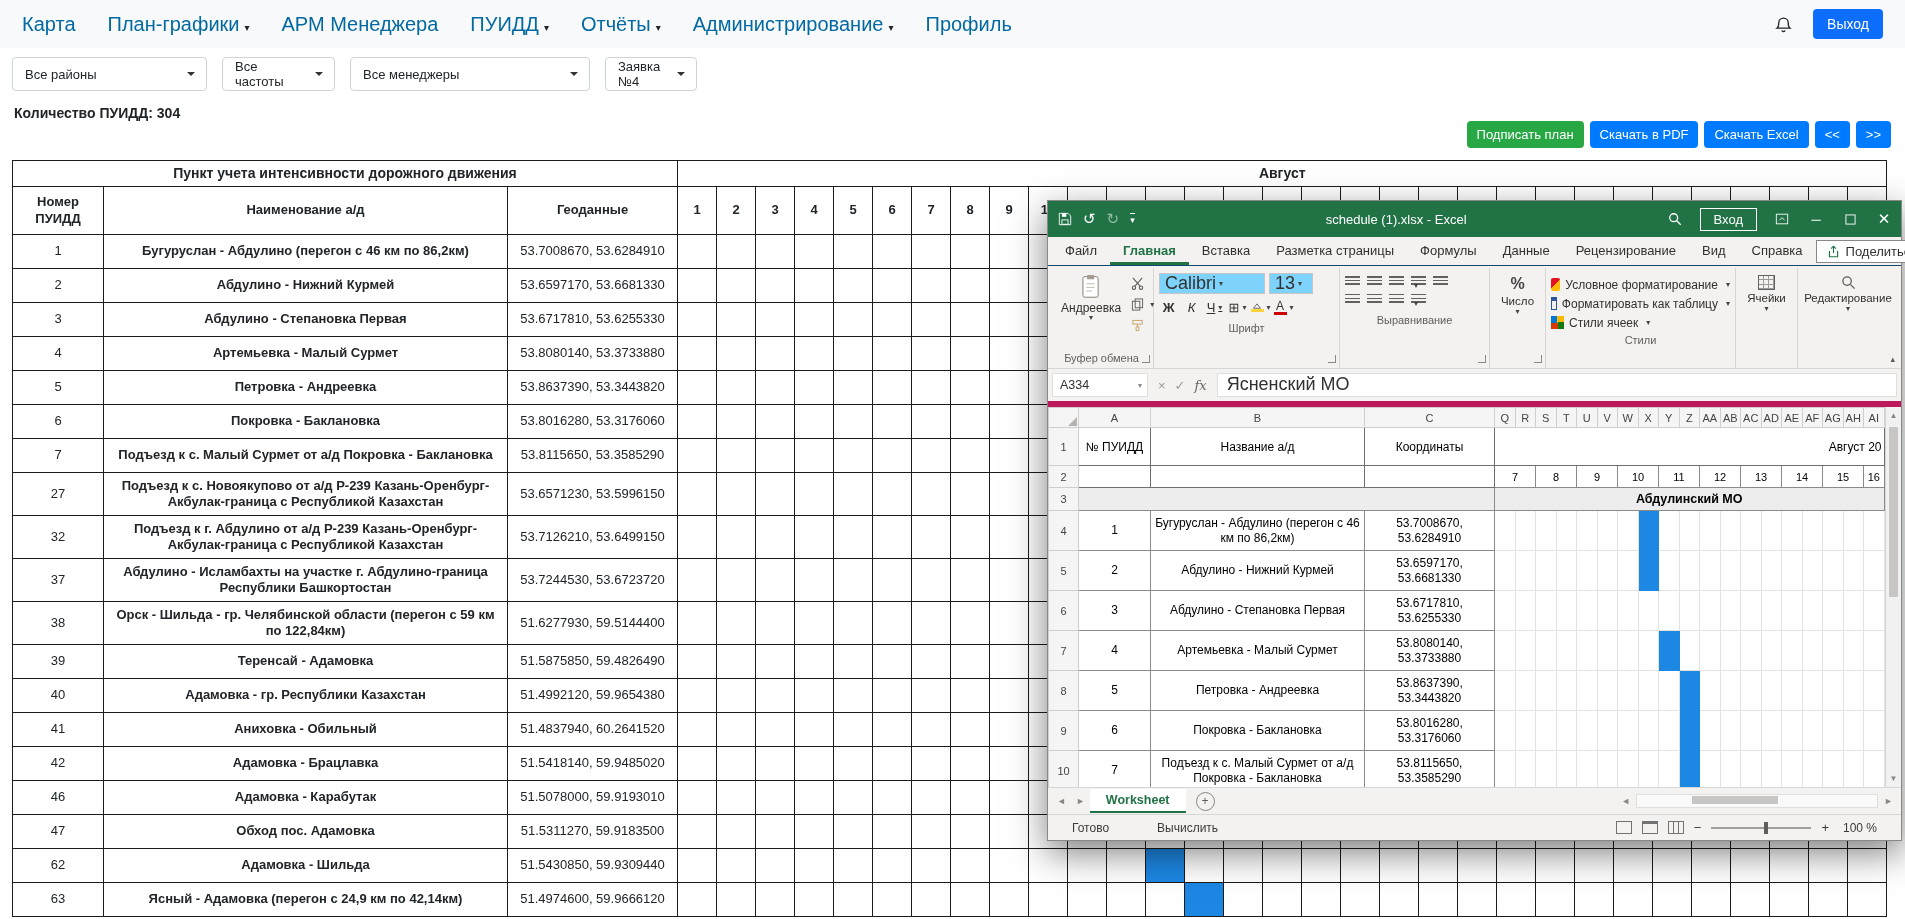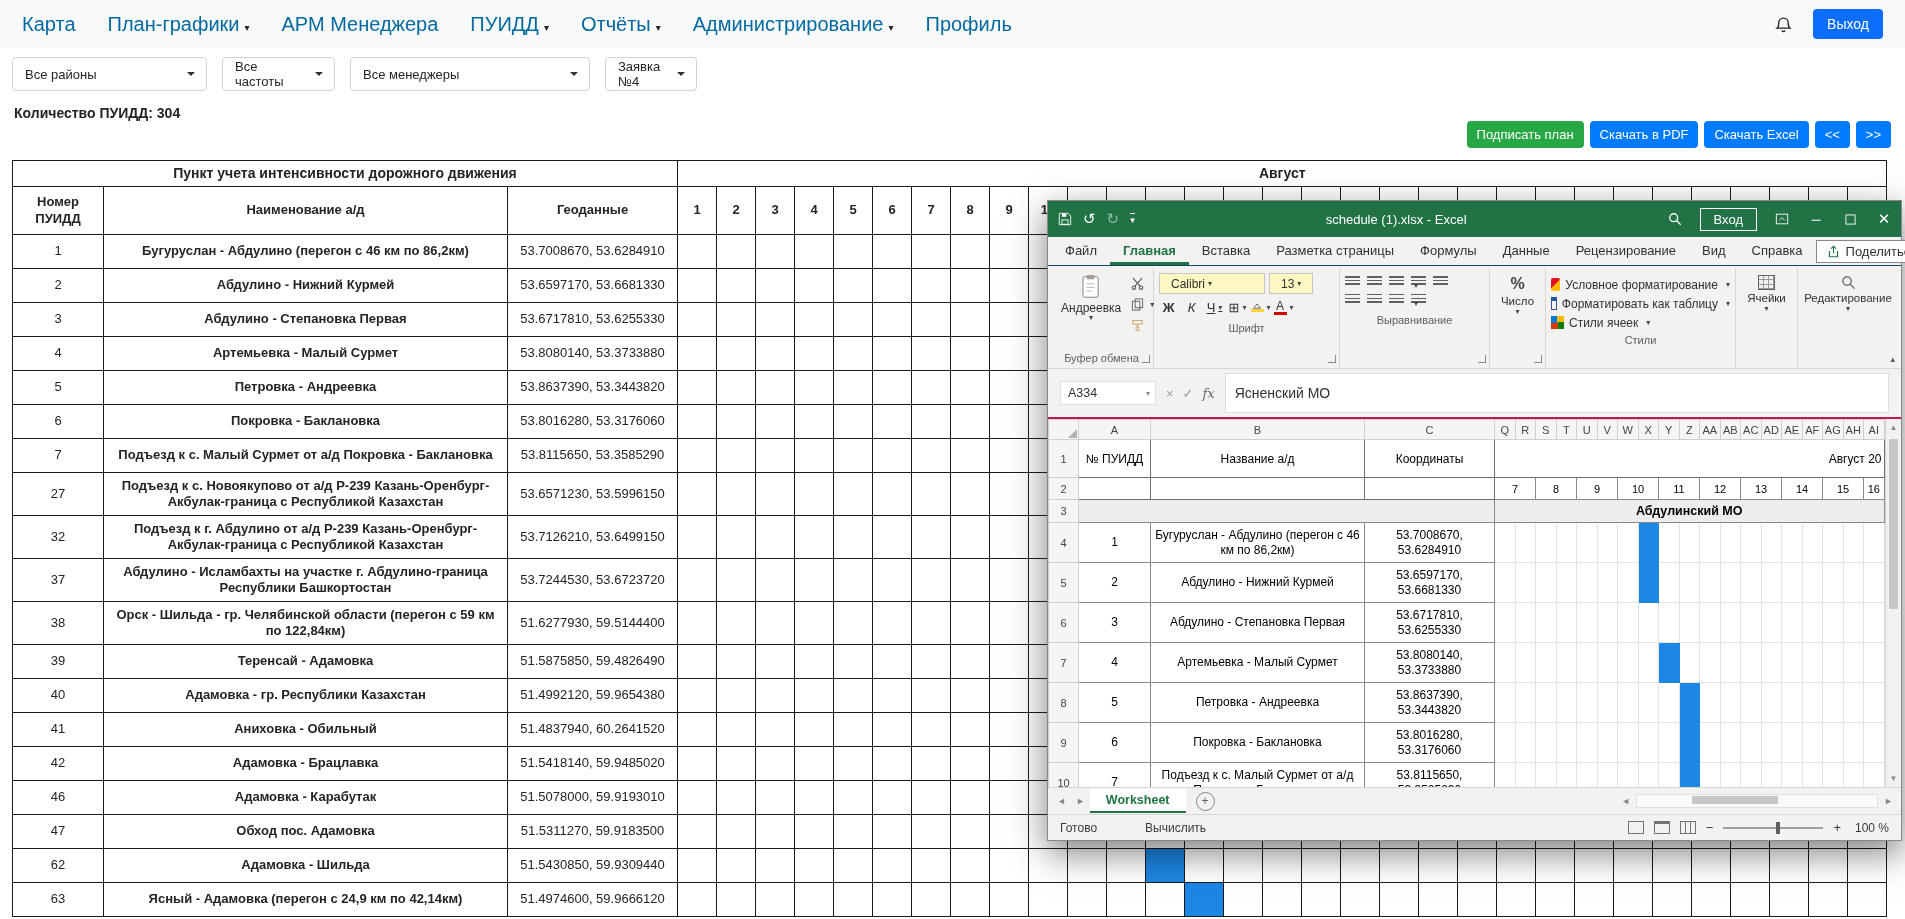--- a/index.html
+++ b/index.html
@@ -78,22 +78,22 @@
   .rgroup-body{flex:1;display:flex;align-items:flex-start;gap:4px;}
   .rgroup-label{height:18px;font-size:11px;color:#605e5c;text-align:center;line-height:16px;white-space:nowrap;}
   .launcher{position:absolute;right:3px;bottom:5px;width:7px;height:7px;
             border-right:1px solid #8a8886;border-bottom:1px solid #8a8886;}
   .bigbtn{display:flex;flex-direction:column;align-items:center;gap:2px;padding:3px 6px;cursor:pointer;}
   .bigbtn .lbl{font-size:12px;}
   .dd::after{content:"▾";font-size:8px;margin-left:3px;color:#444;}
   .ddb::after{content:"▾";font-size:8px;color:#444;display:block;text-align:center;line-height:6px;}
   .minicol{display:flex;flex-direction:column;gap:5px;padding-top:4px;}
   .mini{display:flex;align-items:center;gap:3px;height:16px;cursor:pointer;}
-  .fcombo{border:1px solid #c8c6c4;background:#fef9c3;height:21px;display:flex;align-items:center;
-          padding:0 11px;font-size:12px;box-sizing:border-box;cursor:pointer;}
+  .fcombo{border:1px solid #c8c6c4;background:#7dd3fc;height:21px;display:flex;align-items:center;
+          padding:0 5px;font-size:18px;box-sizing:border-box;cursor:pointer;}
   .frow{display:flex;gap:4px;margin-bottom:4px;}
   .fmt-ic{display:flex;align-items:center;justify-content:center;width:19px;height:18px;cursor:pointer;font-size:13px;}
   .b{font-weight:700;} .i{font-style:italic;} .u{text-decoration:underline;}
   .colorbar{display:block;width:13px;height:3px;margin-top:-1px;}
   .red{background:#c00;} .yellow{background:#ffd43b;}
   .st{width:15px;height:11px;background:repeating-linear-gradient(#616161 0 1.5px,transparent 1.5px 3.6px);}
   .alrow{display:flex;gap:7px;align-items:center;margin-bottom:7px;}
   .pct{font-size:16px;font-weight:700;color:#444;}
   .vgroup{display:flex;flex-direction:column;align-items:center;gap:2px;padding-top:4px;font-size:11.5px;}
   .stylerow{display:flex;align-items:center;gap:5px;height:19px;font-size:12px;cursor:pointer;white-space:nowrap;}
@@ -101,28 +101,28 @@
   .ic-tb{width:13px;height:11px;border:1px solid #2b579a;
          background:linear-gradient(#2b579a 0 3px,transparent 3px),
                     repeating-linear-gradient(90deg,transparent 0 5px,#9cb4d8 5px 6px);}
   .ic-cs{width:13px;height:13px;background:conic-gradient(#ffb900 0 25%,#107c10 0 50%,#d83b01 0 75%,#0078d4 0);}
   .ic-grid{width:15px;height:13px;border:1px solid #616161;
            background:repeating-linear-gradient(90deg,transparent 0 4px,#9a9a9a 4px 5px),
                       repeating-linear-gradient(transparent 0 3.5px,#9a9a9a 3.5px 4.5px);}
   .ribbon-collapse{position:absolute;right:6px;bottom:4px;font-size:9px;color:#605e5c;cursor:pointer;}
 
   .xl-formula{flex:0 0 34px;display:flex;align-items:center;background:#f3f2f1;
-              border-bottom:2px solid #be185d;padding:4px 12px;gap:4px;box-sizing:border-box;}
+              border-bottom:6px solid #be185d;padding:4px 4px;gap:4px;box-sizing:border-box;}
   .name-box{width:96px;background:#fff;border:1px solid #e1dfdd;height:24px;display:flex;align-items:center;
             padding:0 7px;font-size:12.5px;position:relative;box-sizing:border-box;cursor:text;}
   .name-box::after{content:"▾";position:absolute;right:5px;font-size:8px;color:#888;}
   .fx-btns{display:flex;align-items:center;gap:9px;color:#999;padding:0 6px;font-size:13px;}
   .fx-sym{font-family:"DejaVu Serif",serif;font-style:italic;color:#666;}
-  .formula-input{flex:1;background:#fff;border:1px solid #e1dfdd;height:40px;display:flex;
-                 align-items:center;padding:0 9px;font-size:14px;box-sizing:border-box;cursor:text;}
+  .formula-input{flex:1;background:#fff;border:1px solid #e1dfdd;height:24px;display:flex;
+                 padding:0 9px;font-size:18px;box-sizing:border-box;cursor:text;}
 
   .xl-grid-area{flex:1;display:flex;background:#fff;overflow:hidden;}
   .xl-grid{flex:1;overflow:hidden;}
   table.sheet{border-collapse:collapse;table-layout:fixed;width:836px;font-size:12px;color:#000;}
   .sheet th,.sheet td{box-sizing:border-box;overflow:hidden;}
   .xl-ch,.xl-rh{background:#f5f5f5;border:1px solid #d0cece;color:#444;font-weight:400;
                 font-size:11px;text-align:center;}
   .xl-ch{height:20px;}
   .xl-corner{background:#f5f5f5;border:1px solid #d0cece;position:relative;}
   .xl-corner::after{content:"";position:absolute;right:1px;bottom:1px;border-style:solid;
@@ -153,21 +153,21 @@
   .sheet-tab{color:#217346;font-weight:700;padding:4px 16px;background:#fff;
              border-bottom:2px solid #217346;cursor:pointer;}
   .add-sheet{width:17px;height:17px;border:1px solid #8a8886;border-radius:50%;display:flex;
              align-items:center;justify-content:center;font-size:12px;color:#605e5c;margin-left:10px;cursor:pointer;}
   .hscroll{margin-left:auto;display:flex;align-items:center;gap:2px;}
   .hs-arr{color:#8a8886;font-size:9px;padding:0 4px;cursor:pointer;}
   .hs-track{width:240px;height:12px;background:#fafafa;border:1px solid #e1dfdd;position:relative;}
   .hs-thumb{position:absolute;left:55px;top:1px;width:86px;height:8px;background:#c8c6c4;cursor:pointer;}
 
   .xl-status{flex:0 0 25px;display:flex;align-items:center;background:#f3f2f1;
-             border-top:1px solid #d8d6d4;font-size:12px;color:#3b3a39;padding:0 12px;}
+             border-top:1px solid #d8d6d4;font-size:12px;color:#3b3a39;padding:0 24px;}
   .status-calc{margin-left:48px;}
   .status-right{margin-left:auto;display:flex;align-items:center;gap:10px;}
   .sb-view{width:14px;height:11px;border:1px solid #737373;cursor:pointer;}
   .sb-view.v2{background:linear-gradient(#737373 0 2px,transparent 2px);}
   .sb-view.v3{background:repeating-linear-gradient(90deg,transparent 0 4px,#737373 4px 5px);}
   .zoom-minus,.zoom-plus{font-size:13px;color:#3b3a39;cursor:pointer;}
   .zoom-track{width:100px;height:2px;background:#a19f9d;position:relative;}
   .zoom-thumb{position:absolute;left:53px;top:-5px;width:4px;height:12px;background:#605e5c;cursor:pointer;}
   .zoom-pct{min-width:38px;text-align:right;}
 

